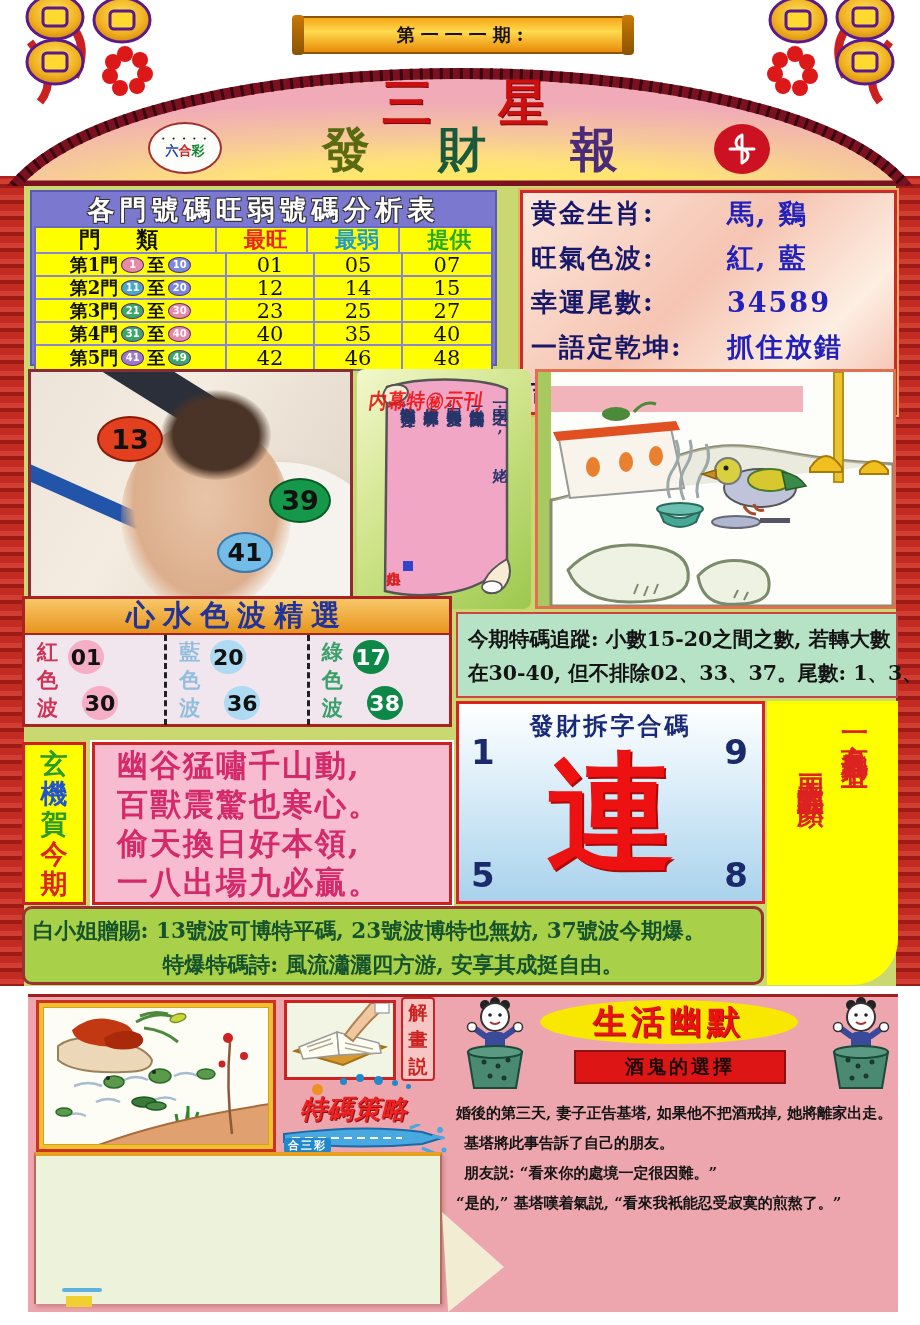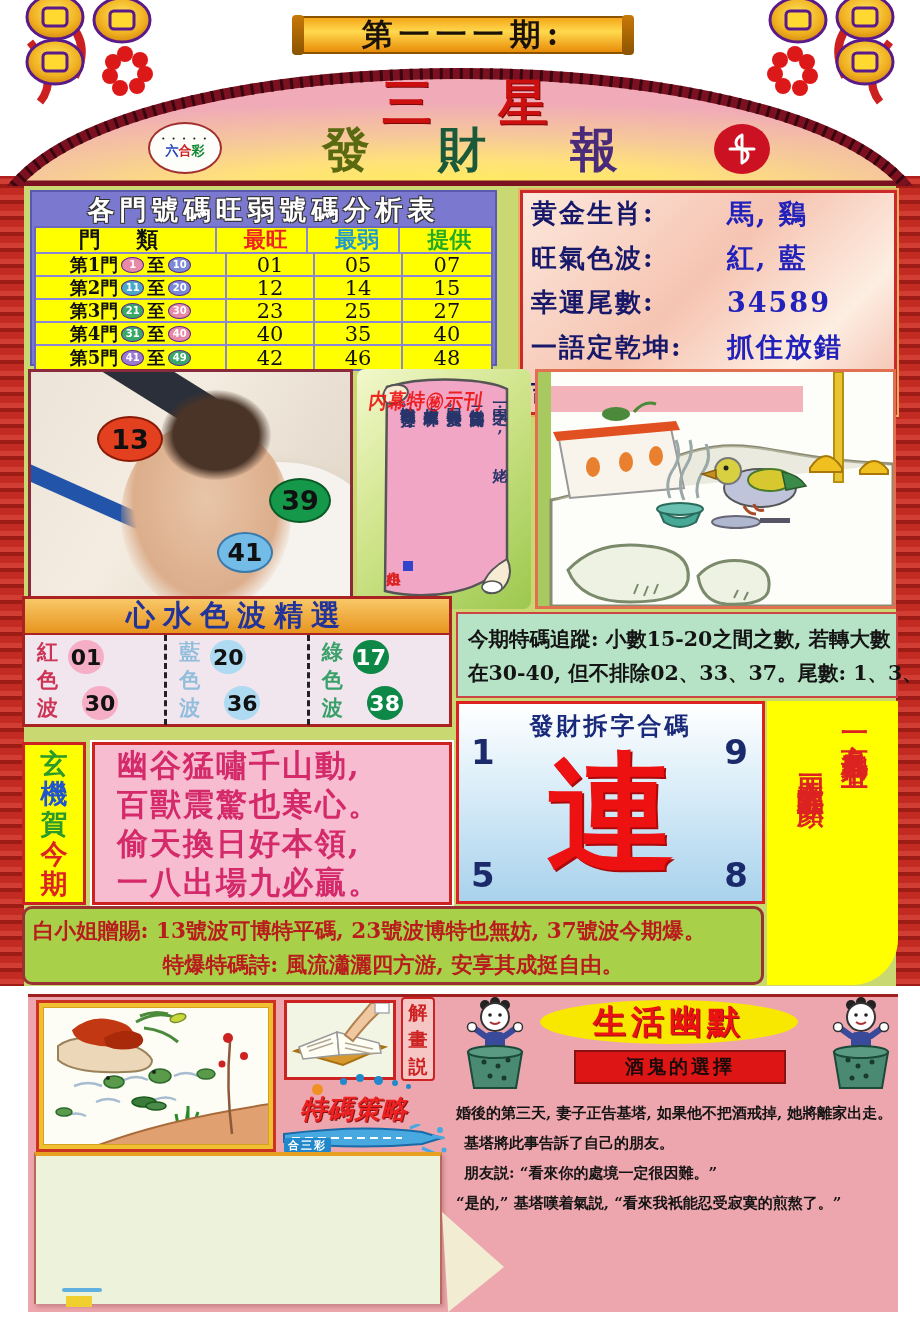--- a/index.html
+++ b/index.html
@@ -19,21 +19,21 @@
   .pink-zone { left:28px; top:994px; width:870px; height:318px; background:#eda6ad; border-top:3px solid #a02020; }
 
   
   .header-svg { left:0; top:0; width:920px; height:186px; }
   .banner { left:300px; top:16px; width:326px; height:38px;
     background:linear-gradient(180deg,#f5a718 0%,#ffd94e 40%,#e88c07 100%);
     border:2px solid #8a5400; border-radius:4px; display:flex; align-items:center; justify-content:center; }
   .banner:before,.banner:after{ content:""; position:absolute; top:-3px; width:12px; height:40px;
     background:linear-gradient(180deg,#c87808,#8a5400); border-radius:4px; }
   .banner:before{ left:-10px;} .banner:after{ right:-10px;}
-  .banner-text { font-size:31px; font-weight:bold; color:#1a1208; letter-spacing:6px; }
+  .banner-text { font-size:18px; font-weight:bold; color:#1a1208; letter-spacing:6px; }
   .t-sanxing { top:70px; font-size:50px; font-weight:bold; color:#cc1010; text-shadow:1px 1px 0 #7a0a0a; }
   .t-fa { top:118px; font-size:48px; font-weight:bold; }
   .logo-left { left:148px; top:122px; width:74px; height:52px; background:#fdfdfa; border:2px solid #a23030;
     border-radius:50%; display:flex; align-items:center; justify-content:center; flex-direction:column; }
   .logo-left .dots { letter-spacing:2px; font-size:7px; color:#223; line-height:5px; }
   .logo-left .txt { font-size:13px; font-weight:bold; }
   .logo-left .txt i:nth-child(1){color:#2244bb;} .logo-left .txt i:nth-child(2){color:#cc2222;} .logo-left .txt i:nth-child(3){color:#118833;}
   .logo-left .txt i{ font-style:normal; }
   .logo-right { left:714px; top:124px; width:56px; height:50px; background:#cc1122; border-radius:50%;
     display:flex; align-items:center; justify-content:center; }
@@ -143,21 +143,21 @@
   
   .sverse { left:767px; top:701px; width:131px; height:284px; background:#ffff00; border-bottom-right-radius:46px;
     display:flex; justify-content:center; padding-top:18px; }
   .sverse-inner { writing-mode:vertical-rl; text-orientation:upright; font-size:27px; font-weight:bold;
     color:#dd2222; line-height:44px; letter-spacing:4px; }
   .sverse-inner div:nth-child(2){ margin-top:34px; }
 
   
   .gift { left:22px; top:906px; width:742px; height:79px; background:#a8d048; border:3px solid #993333;
     border-radius:10px; padding:5px 8px 0 8px; }
-  .gift div { font-size:21.5px; font-weight:bold; color:#b91c1c; line-height:34px; white-space:nowrap; }
+  .gift div { font-size:21.5px; font-weight:bold; color:#14532d; line-height:34px; white-space:nowrap; }
   .gift div:nth-child(2){ text-align:center; }
 
   
   .painting { left:36px; top:1000px; width:240px; height:152px; border:3px solid #cc3322; background:#f0c030; padding:4px; }
   .painting-inner { width:100%; height:100%; background:#fdfdf6; border:1px solid #d8a020; position:relative; overflow:hidden; }
   .bookpic { left:284px; top:1000px; width:112px; height:80px; border:3px solid #cc2222; background:#f6eedd; overflow:hidden; }
   .seal { left:401px; top:997px; width:34px; height:84px; border:2px solid #cc2222; border-radius:4px;
     background:rgba(255,230,220,.5); display:flex; flex-direction:column; align-items:center; justify-content:space-around; }
   .seal span { font-size:19px; font-weight:bold; color:#cc2222; line-height:22px; }
   .strategy { left:282px; top:1078px; width:165px; height:82px; }

